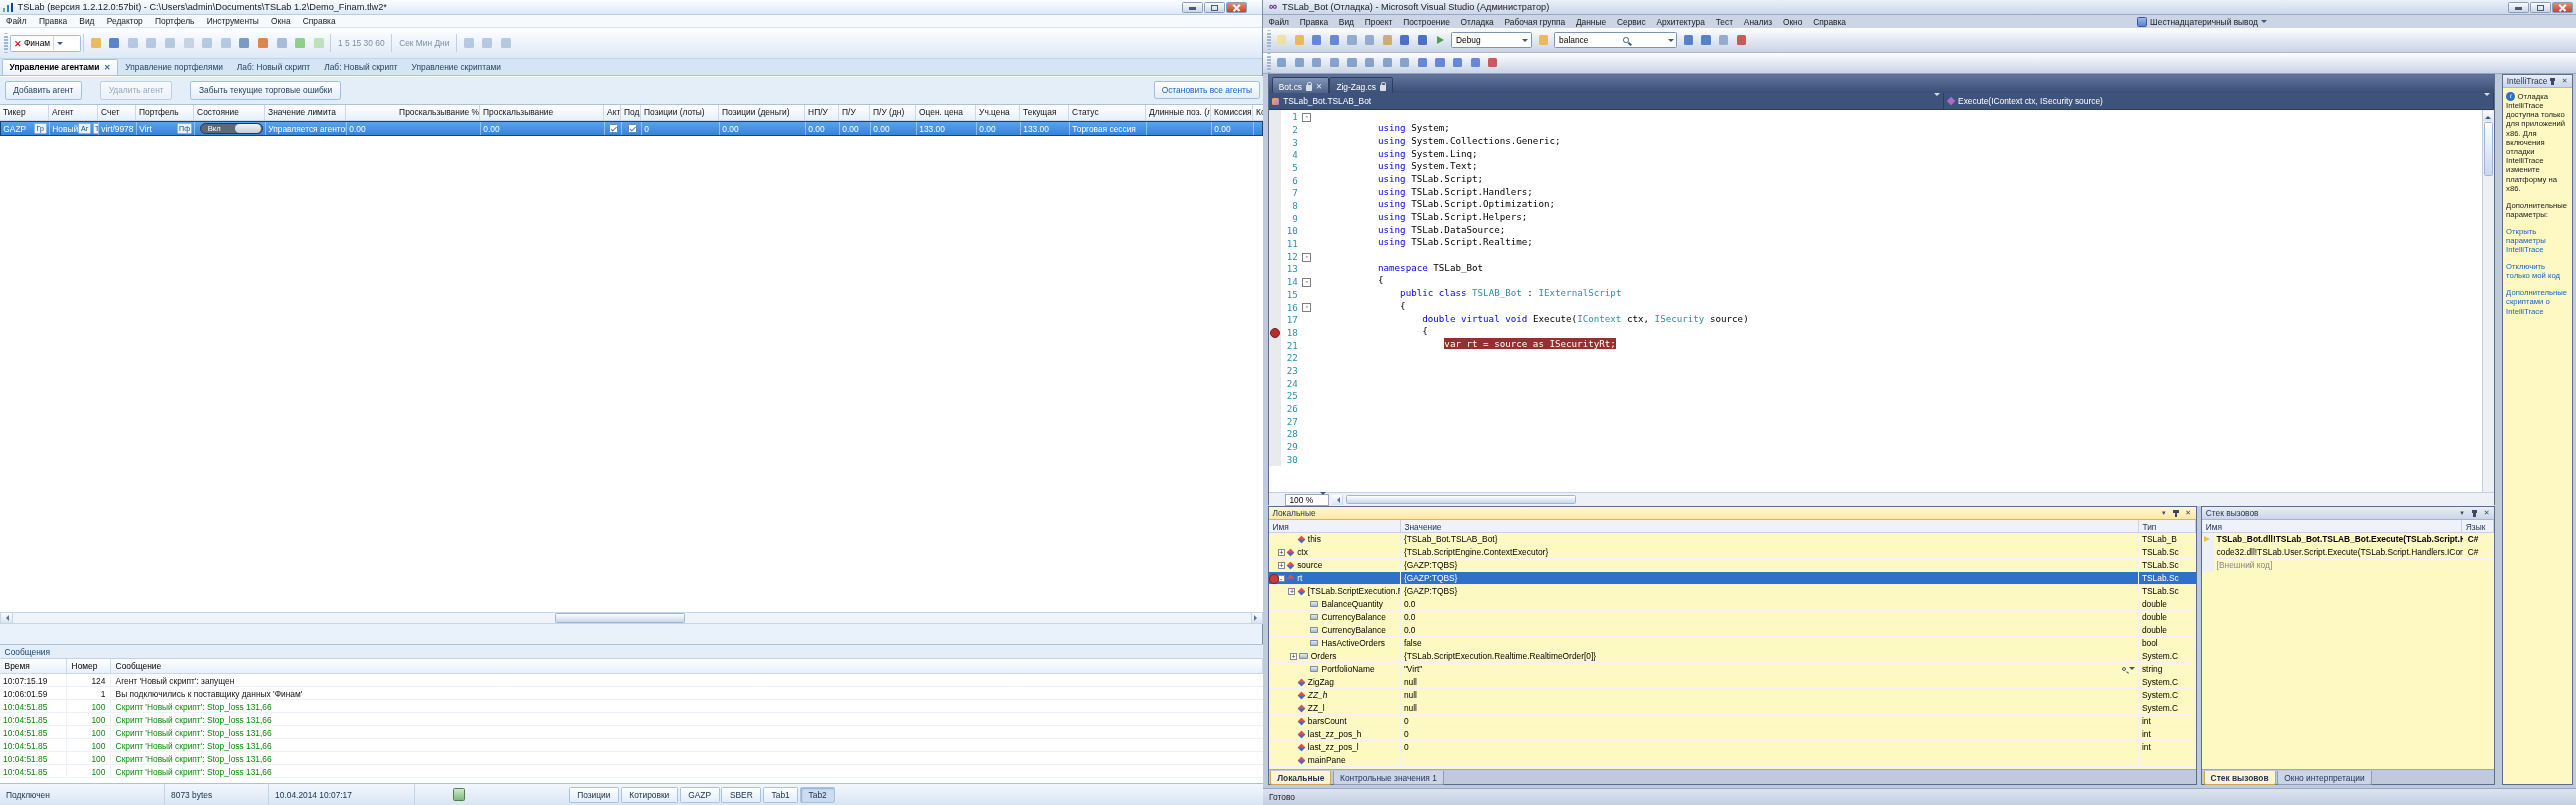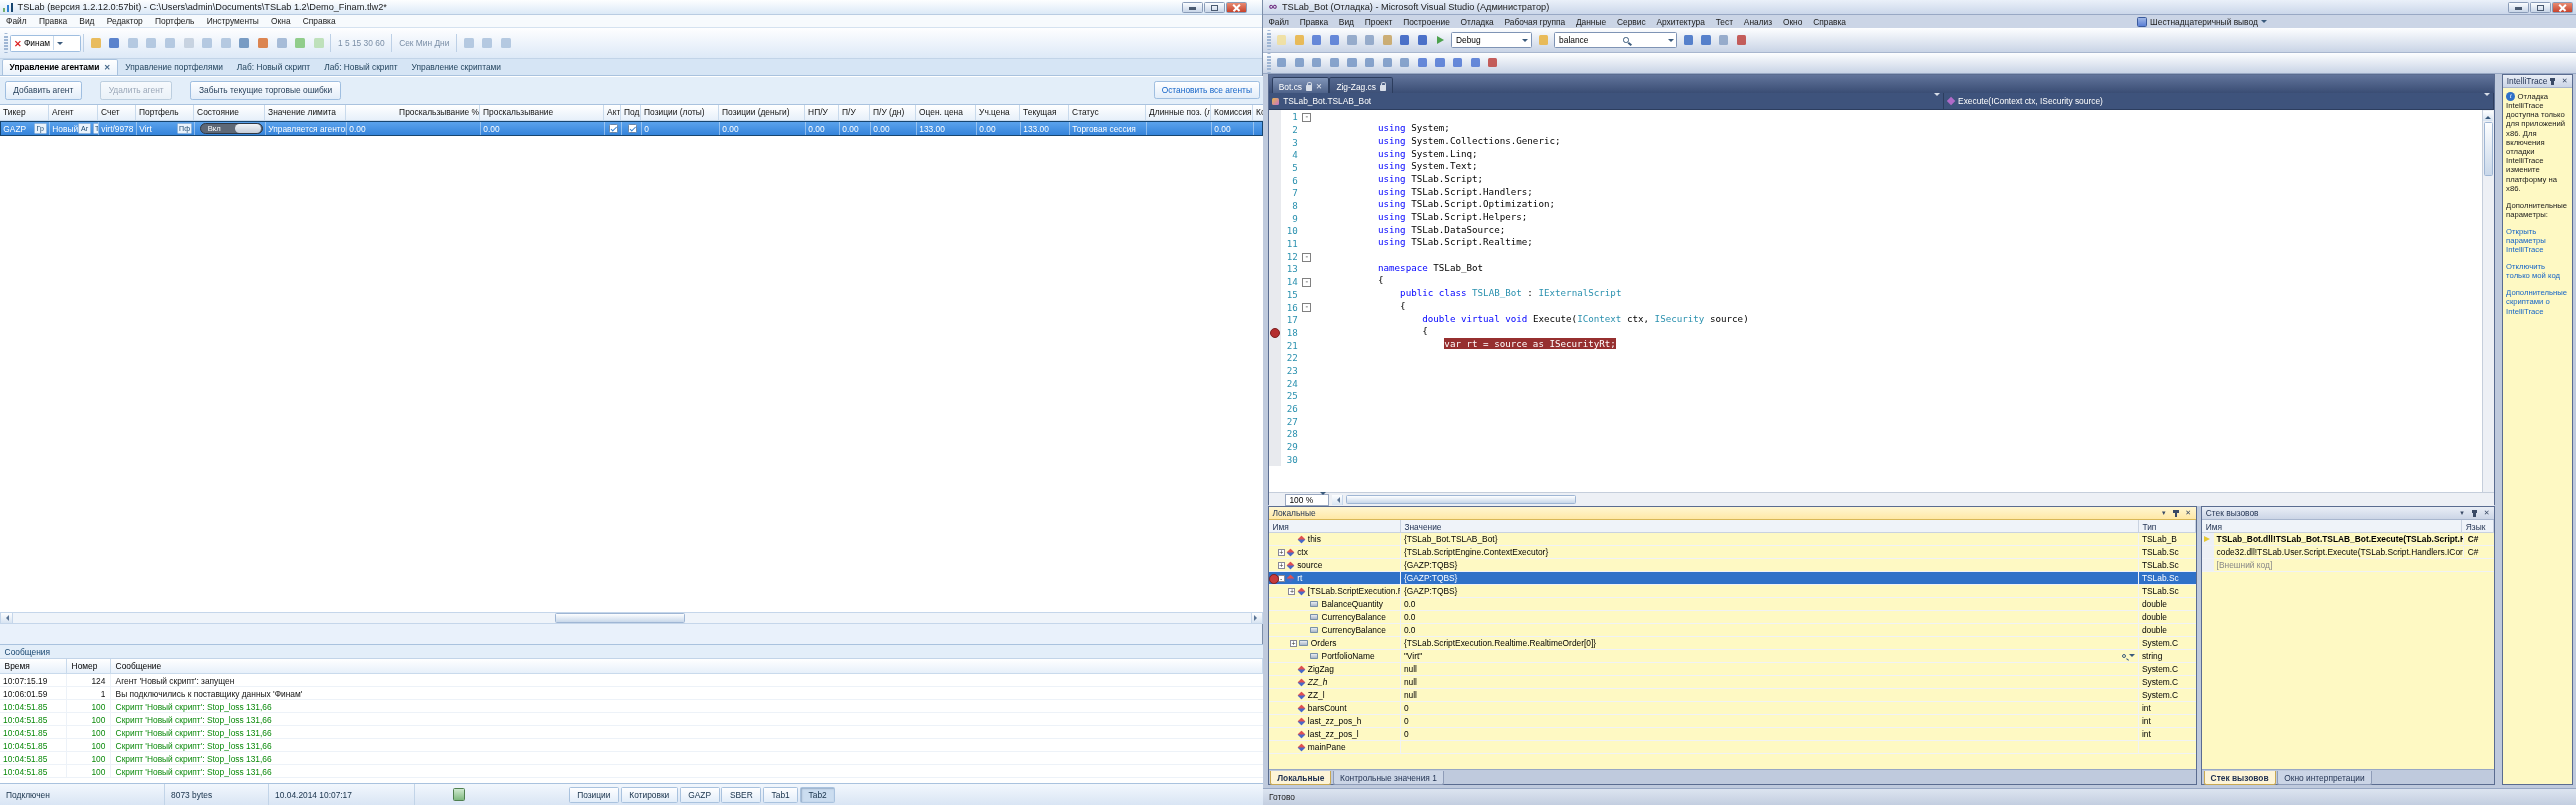--- a/index.html
+++ b/index.html
@@ -1132,20 +1132,33 @@
               <span>CurrencyBalance</span>
             </span>
             <span class="lval">
               <span>0.0</span>
 
             </span>
             <span class="ltyp">double</span>
           </div>
           <div class="lrow">
             <span class="lmargin"></span>
+            <span class="lname" style="padding-left: 23px;">
+              <span class="exp"></span>
+              <span class="vicon" data-ic="prop"></span>
+              <span>HasActiveOrders</span>
+            </span>
+            <span class="lval">
+              <span>false</span>
+
+            </span>
+            <span class="ltyp">bool</span>
+          </div>
+          <div class="lrow">
+            <span class="lmargin"></span>
             <span class="lname" style="padding-left: 12.3px;">
               <span class="exp" data-e="+"></span>
               <span class="vicon" data-ic="prop"></span>
               <span>Orders</span>
             </span>
             <span class="lval">
               <span>{TSLab.ScriptExecution.Realtime.RealtimeOrder[0]}</span>
 
             </span>
             <span class="ltyp">System.C</span>

